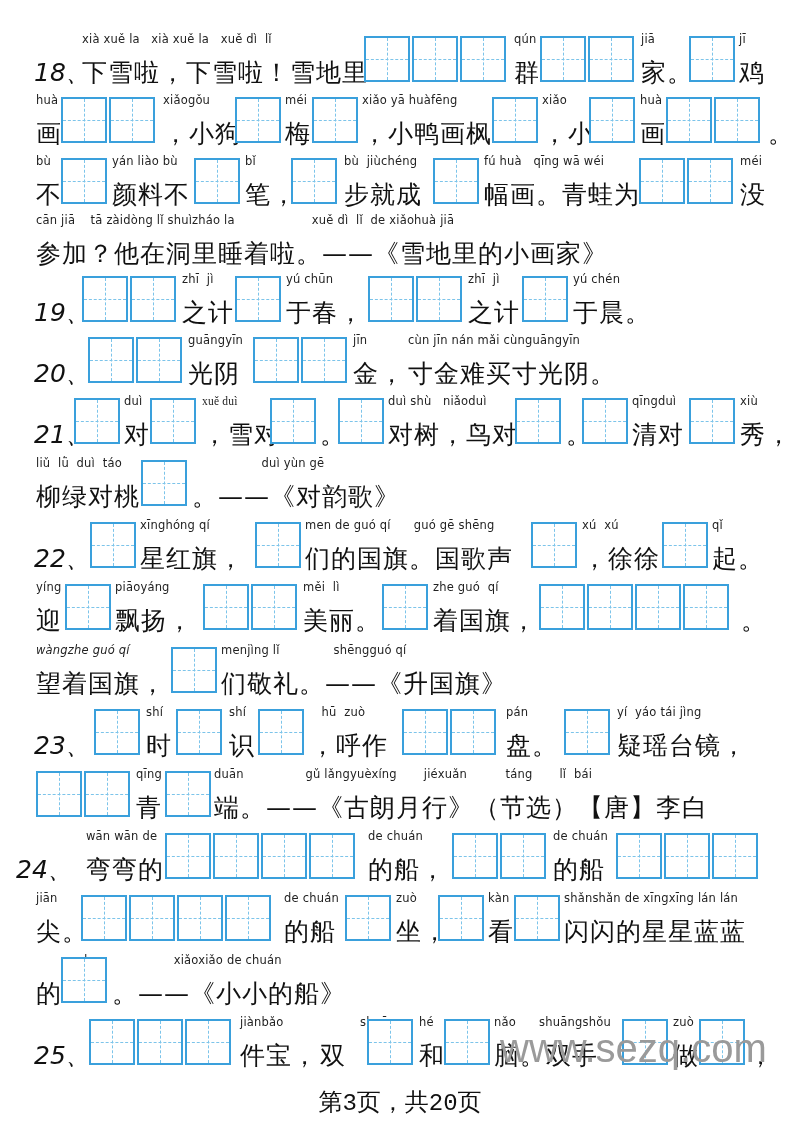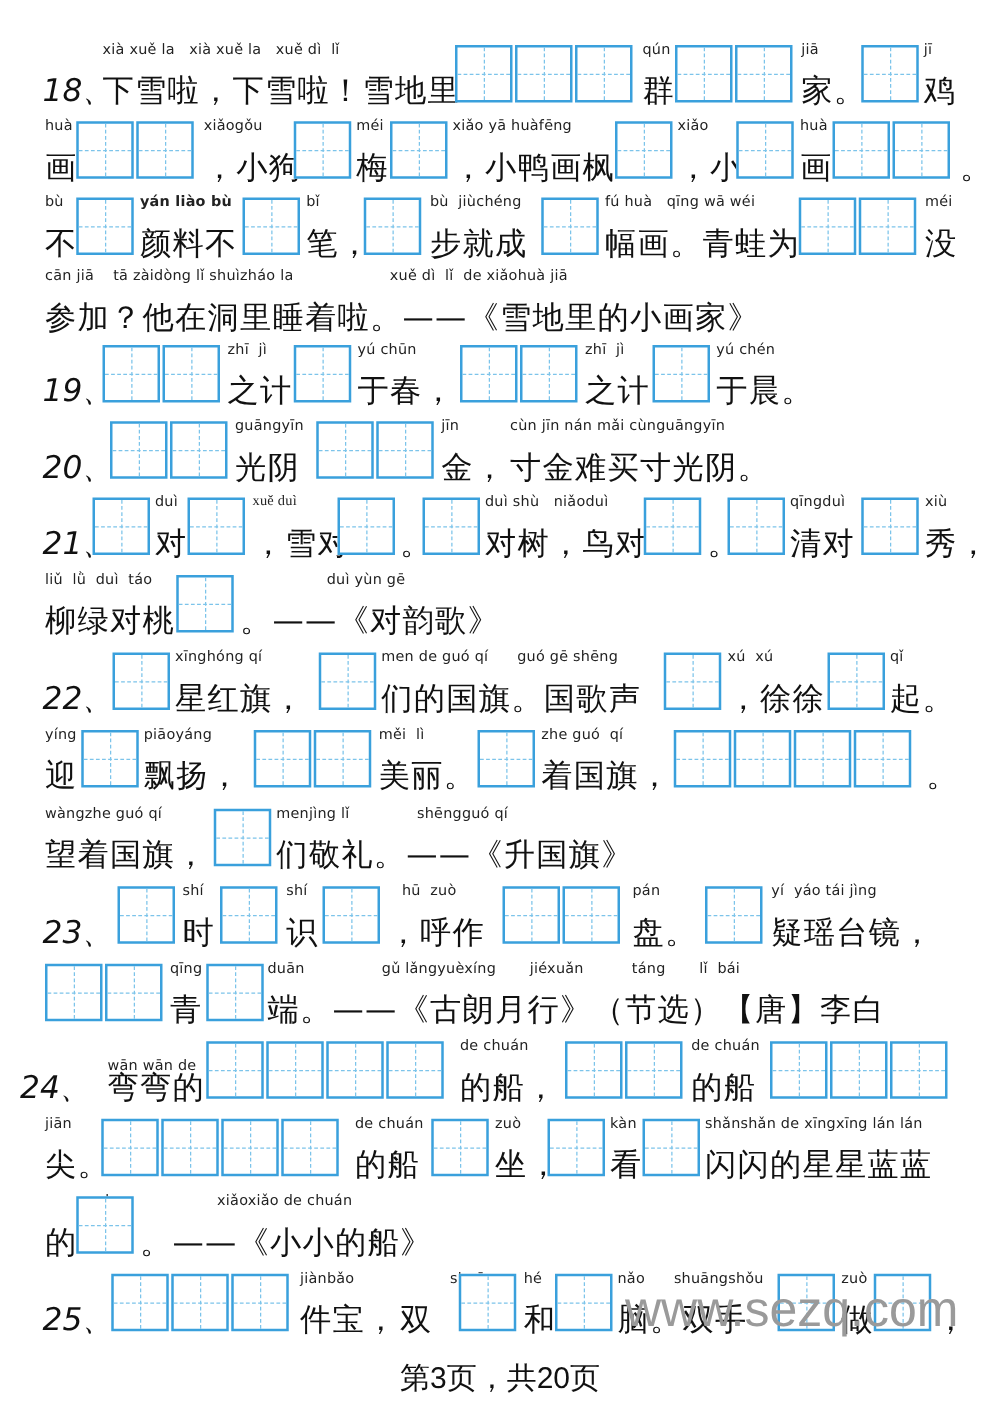--- a/index.html
+++ b/index.html
@@ -11,21 +11,21 @@
         font-family:"DejaVu Sans", sans-serif; color:#222; letter-spacing:0.2px; }
   .hz { position:absolute; bottom:4px; left:0; font-size:25px; line-height:30px; white-space:nowrap;
         font-family:"DejaVu Sans", sans-serif; color:#111; letter-spacing:1px; }
   .num { position:absolute; bottom:4px; font-size:25px; line-height:30px; font-style:italic;
          font-family:"DejaVu Sans", sans-serif; color:#111; white-space:nowrap; }
   .boxes { position:absolute; top:4px; display:flex; gap:2px; }
   .box { width:46px; height:46px; border:2px solid #3aa0dc; box-sizing:border-box; position:relative; background:#fff; }
   .box::before { content:""; position:absolute; left:50%; top:0; bottom:0; border-left:1px dashed #7cc4ea; }
   .box::after { content:""; position:absolute; top:50%; left:0; right:0; border-top:1px dashed #7cc4ea; }
   .footer { position:absolute; left:0; width:800px; top:1086px; text-align:center; font-size:24px;
-            font-family:Liberation Sans, sans-serif; color:#111; }
+            font-family:Liberation Mono, monospace; color:#111; }
   .watermark { position:absolute; left:500px; top:1026px; font-size:40px; color:#9a9a9a;
                font-family:"Liberation Sans", "DejaVu Sans", sans-serif; letter-spacing:0px; }
 </style>
 </head>
 <body>
 
 <div id="doc">
     <div class="line" style="top: 32px; width: 800px;">
       <span class="num" style="left: 34px;">18、</span>
       <div class="tok" style="left: 82px;">
@@ -109,21 +109,21 @@
     </div>
     <div class="line" style="top: 154px; width: 800px;">
       <div class="tok" style="left: 36px;">
         <span class="py" style="white-space: pre;">bù</span>
         <span class="hz">不</span>
       </div>
       <div class="boxes" style="left: 61px;">
         <div class="box"></div>
       </div>
       <div class="tok" style="left: 112px;">
-        <span class="py" style="white-space: pre; font-weight: bold;">yán liào bù</span>
+        <span class="py" style="white-space: pre;">yán liào bù</span>
         <span class="hz">颜料不</span>
       </div>
       <div class="boxes" style="left: 194px;">
         <div class="box"></div>
       </div>
       <div class="tok" style="left: 245px;">
         <span class="py" style="white-space: pre;">bǐ</span>
         <span class="hz">笔，</span>
       </div>
       <div class="boxes" style="left: 291px;">
@@ -340,21 +340,21 @@
         <div class="box"></div>
         <div class="box"></div>
       </div>
       <div class="tok" style="left: 741px;">
         <span class="py" style="white-space: pre;"></span>
         <span class="hz">。</span>
       </div>
     </div>
     <div class="line" style="top: 643px; width: 800px;">
       <div class="tok" style="left: 36px;">
-        <span class="py" style="white-space: pre;">wàngzhe guó qí</span>
+        <span class="py" style="white-space: pre; font-style: italic;">wàngzhe guó qí</span>
         <span class="hz">望着国旗，</span>
       </div>
       <div class="boxes" style="left: 171px;">
         <div class="box"></div>
       </div>
       <div class="tok" style="left: 221px;">
         <span class="py" style="white-space: pre;">menjìng lǐ              shēngguó qí</span>
         <span class="hz">们敬礼。——《升国旗》</span>
       </div>
     </div>
@@ -410,21 +410,21 @@
         <div class="box"></div>
       </div>
       <div class="tok" style="left: 214px;">
         <span class="py" style="white-space: pre;">duān                gǔ lǎngyuèxíng       jiéxuǎn          táng       lǐ  bái</span>
         <span class="hz">端。——《古朗月行》（节选）【唐】李白</span>
       </div>
     </div>
     <div class="line" style="top: 829px; width: 800px;">
       <span class="num" style="left: 16px;">24、</span>
       <div class="tok" style="left: 86px;">
-        <span class="py" style="white-space: pre; margin-top: 16px;">wān wān de</span>
+        <span class="py" style="white-space: pre;">wān wān de</span>
         <span class="hz">弯弯的</span>
       </div>
       <div class="boxes" style="left: 165px;">
         <div class="box"></div>
         <div class="box"></div>
         <div class="box"></div>
         <div class="box"></div>
       </div>
       <div class="tok" style="left: 368px;">
         <span class="py" style="white-space: pre;">de chuán</span>

